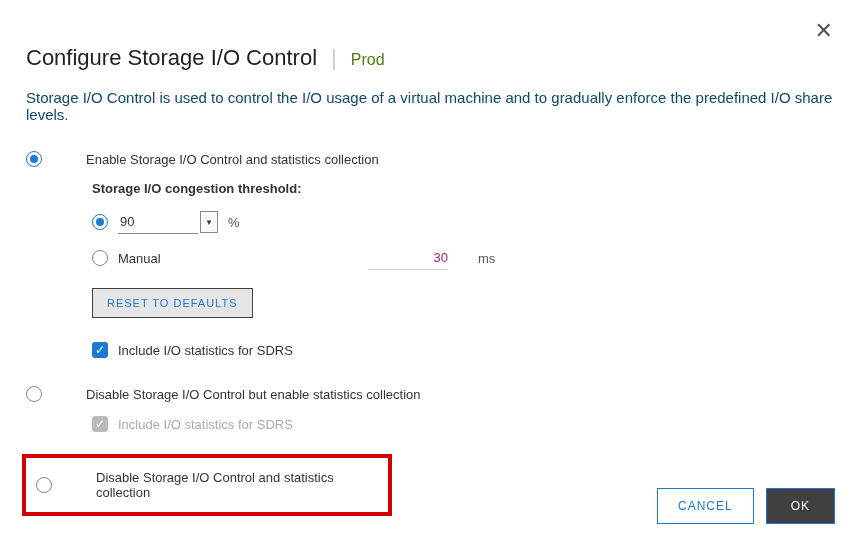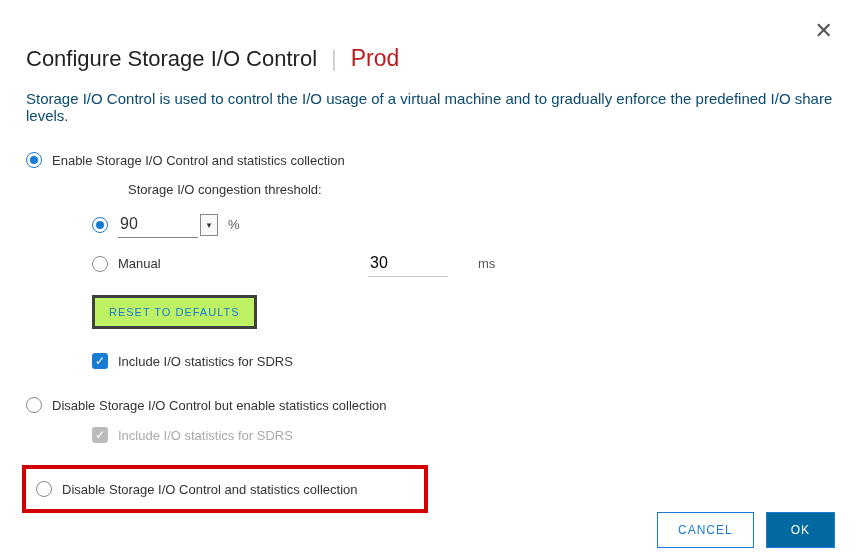--- a/index.html
+++ b/index.html
@@ -10,82 +10,82 @@
     color: #333;
     background: #fff;
     width: 861px;
     height: 560px;
     padding: 20px 26px;
     position: relative;
   }
   .header { display: flex; align-items: baseline; margin-bottom: 18px; margin-top: 25px; }
   .title { font-size: 22px; font-weight: 400; color: #222; }
   .sep { margin: 0 14px; color: #ccc; font-size: 22px; font-weight: 300; }
-  .context { font-size: 23px; color: #b91c1c; font-weight: 400; }
+  .context { font-size: 16px; color: #4d7c0f; font-weight: 400; }
   .close-x { position: absolute; top: 20px; right: 28px; font-size: 22px; color: #555; cursor: pointer; line-height: 1; }
   .desc { color: #0c4a6e; font-size: 15px; margin-bottom: 28px; }
-  .radio-row { display: flex; align-items: center; margin-bottom: 14px; }
+  .radio-row { display: flex; align-items: center; margin-bottom: 14px; gap: 34px; }
   .radio-outer {
     width: 16px; height: 16px; border-radius: 50%;
     border: 1px solid #888; margin-right: 10px;
     display: flex; align-items: center; justify-content: center;
     cursor: pointer; flex-shrink: 0;
   }
   .radio-outer.selected { border-color: #1a7bd4; }
   .radio-inner { width: 8px; height: 8px; border-radius: 50%; background: #1a7bd4; }
   .sub-block { margin-left: 66px; }
-  .sub-heading { font-weight: 400; color: #333; margin-bottom: 14px; margin-top: 2px; margin-left: 36px; }
+  .sub-heading { font-weight: 700; color: #333; margin-bottom: 14px; margin-top: 2px; }
   .threshold-row { display: flex; align-items: center; margin-bottom: 12px; }
   .thresh-label { width: 250px; }
   .num-input {
     border: none; border-bottom: 1px solid #888;
-    width: 80px; font-size: 16px; padding: 4px 0 4px 2px;
+    width: 80px; font-size: 13px; padding: 4px 0 4px 2px;
     background: transparent; color: #333;
   }
-  .num-input.disabled { color: #000000; border-bottom-color: #ccc; }
+  .num-input.disabled { color: #be185d; border-bottom-color: #ccc; text-align: right; }
   .spinner-btn {
     width: 18px; height: 22px; border: 1px solid #888;
     display: flex; align-items: center; justify-content: center;
     font-size: 9px; cursor: pointer; margin-left: 2px; color:#333;
     background: #f9f9f9;
   }
   .unit { margin-left: 10px; color: #555; }
   .reset-btn {
-    background: #bef264; border: 3px solid #404040; color: #1a7bd4;
+    background: #e5e5e5; border: 1px solid #404040; color: #1a7bd4;
     letter-spacing: 1px; font-size: 11px; padding: 8px 14px;
     cursor: pointer; margin-top: 6px; margin-bottom: 24px;
   }
   .check-row { display: flex; align-items: center; margin-bottom: 10px; }
   .checkbox {
     width: 16px; height: 16px; border-radius: 3px;
     margin-right: 10px; display: flex; align-items: center;
     justify-content: center; font-size: 12px; cursor: pointer;
     flex-shrink: 0;
   }
   .checkbox.checked { background: #1a7bd4; color: #fff; }
   .checkbox.disabled-checked { background: #bbb; color: #fff; }
   .disabled-text { color: #aaa; }
   .highlight-box {
     border: 4px solid #d40000;
     padding: 12px 6px 12px 6px;
     margin-left: -4px;
     margin-top: 22px;
-    width: 406px;
+    width: 370px;
   }
   .highlight-box .radio-row { margin-bottom: 0; margin-left: 4px; }
   .footer {
-    position: absolute; bottom: 12px; right: 26px;
+    position: absolute; bottom: 36px; right: 26px;
     display: flex; gap: 12px; align-items: flex-end;
   }
   .btn {
     font-size: 12px; letter-spacing: 1px; padding: 10px 20px;
     cursor: pointer; border: 1px solid #1a7bd4;
   }
   .btn-cancel { background: #fff; color: #1a7bd4; }
-  .btn-ok { background: #0369a1; color: #fff; border-color: #1a7bd4; padding: 10px 24px; }
+  .btn-ok { background: #404040; color: #fff; border-color: #1a7bd4; padding: 10px 24px; }
   .top-radio-label { color: #333; }
   .section-gap { height: 18px; }
 </style>
 </head>
 <body>
 
 <div class="header">
   <span class="title">Configure Storage I/O Control</span>
   <span class="sep">|</span>
   <span class="context">Prod</span>

